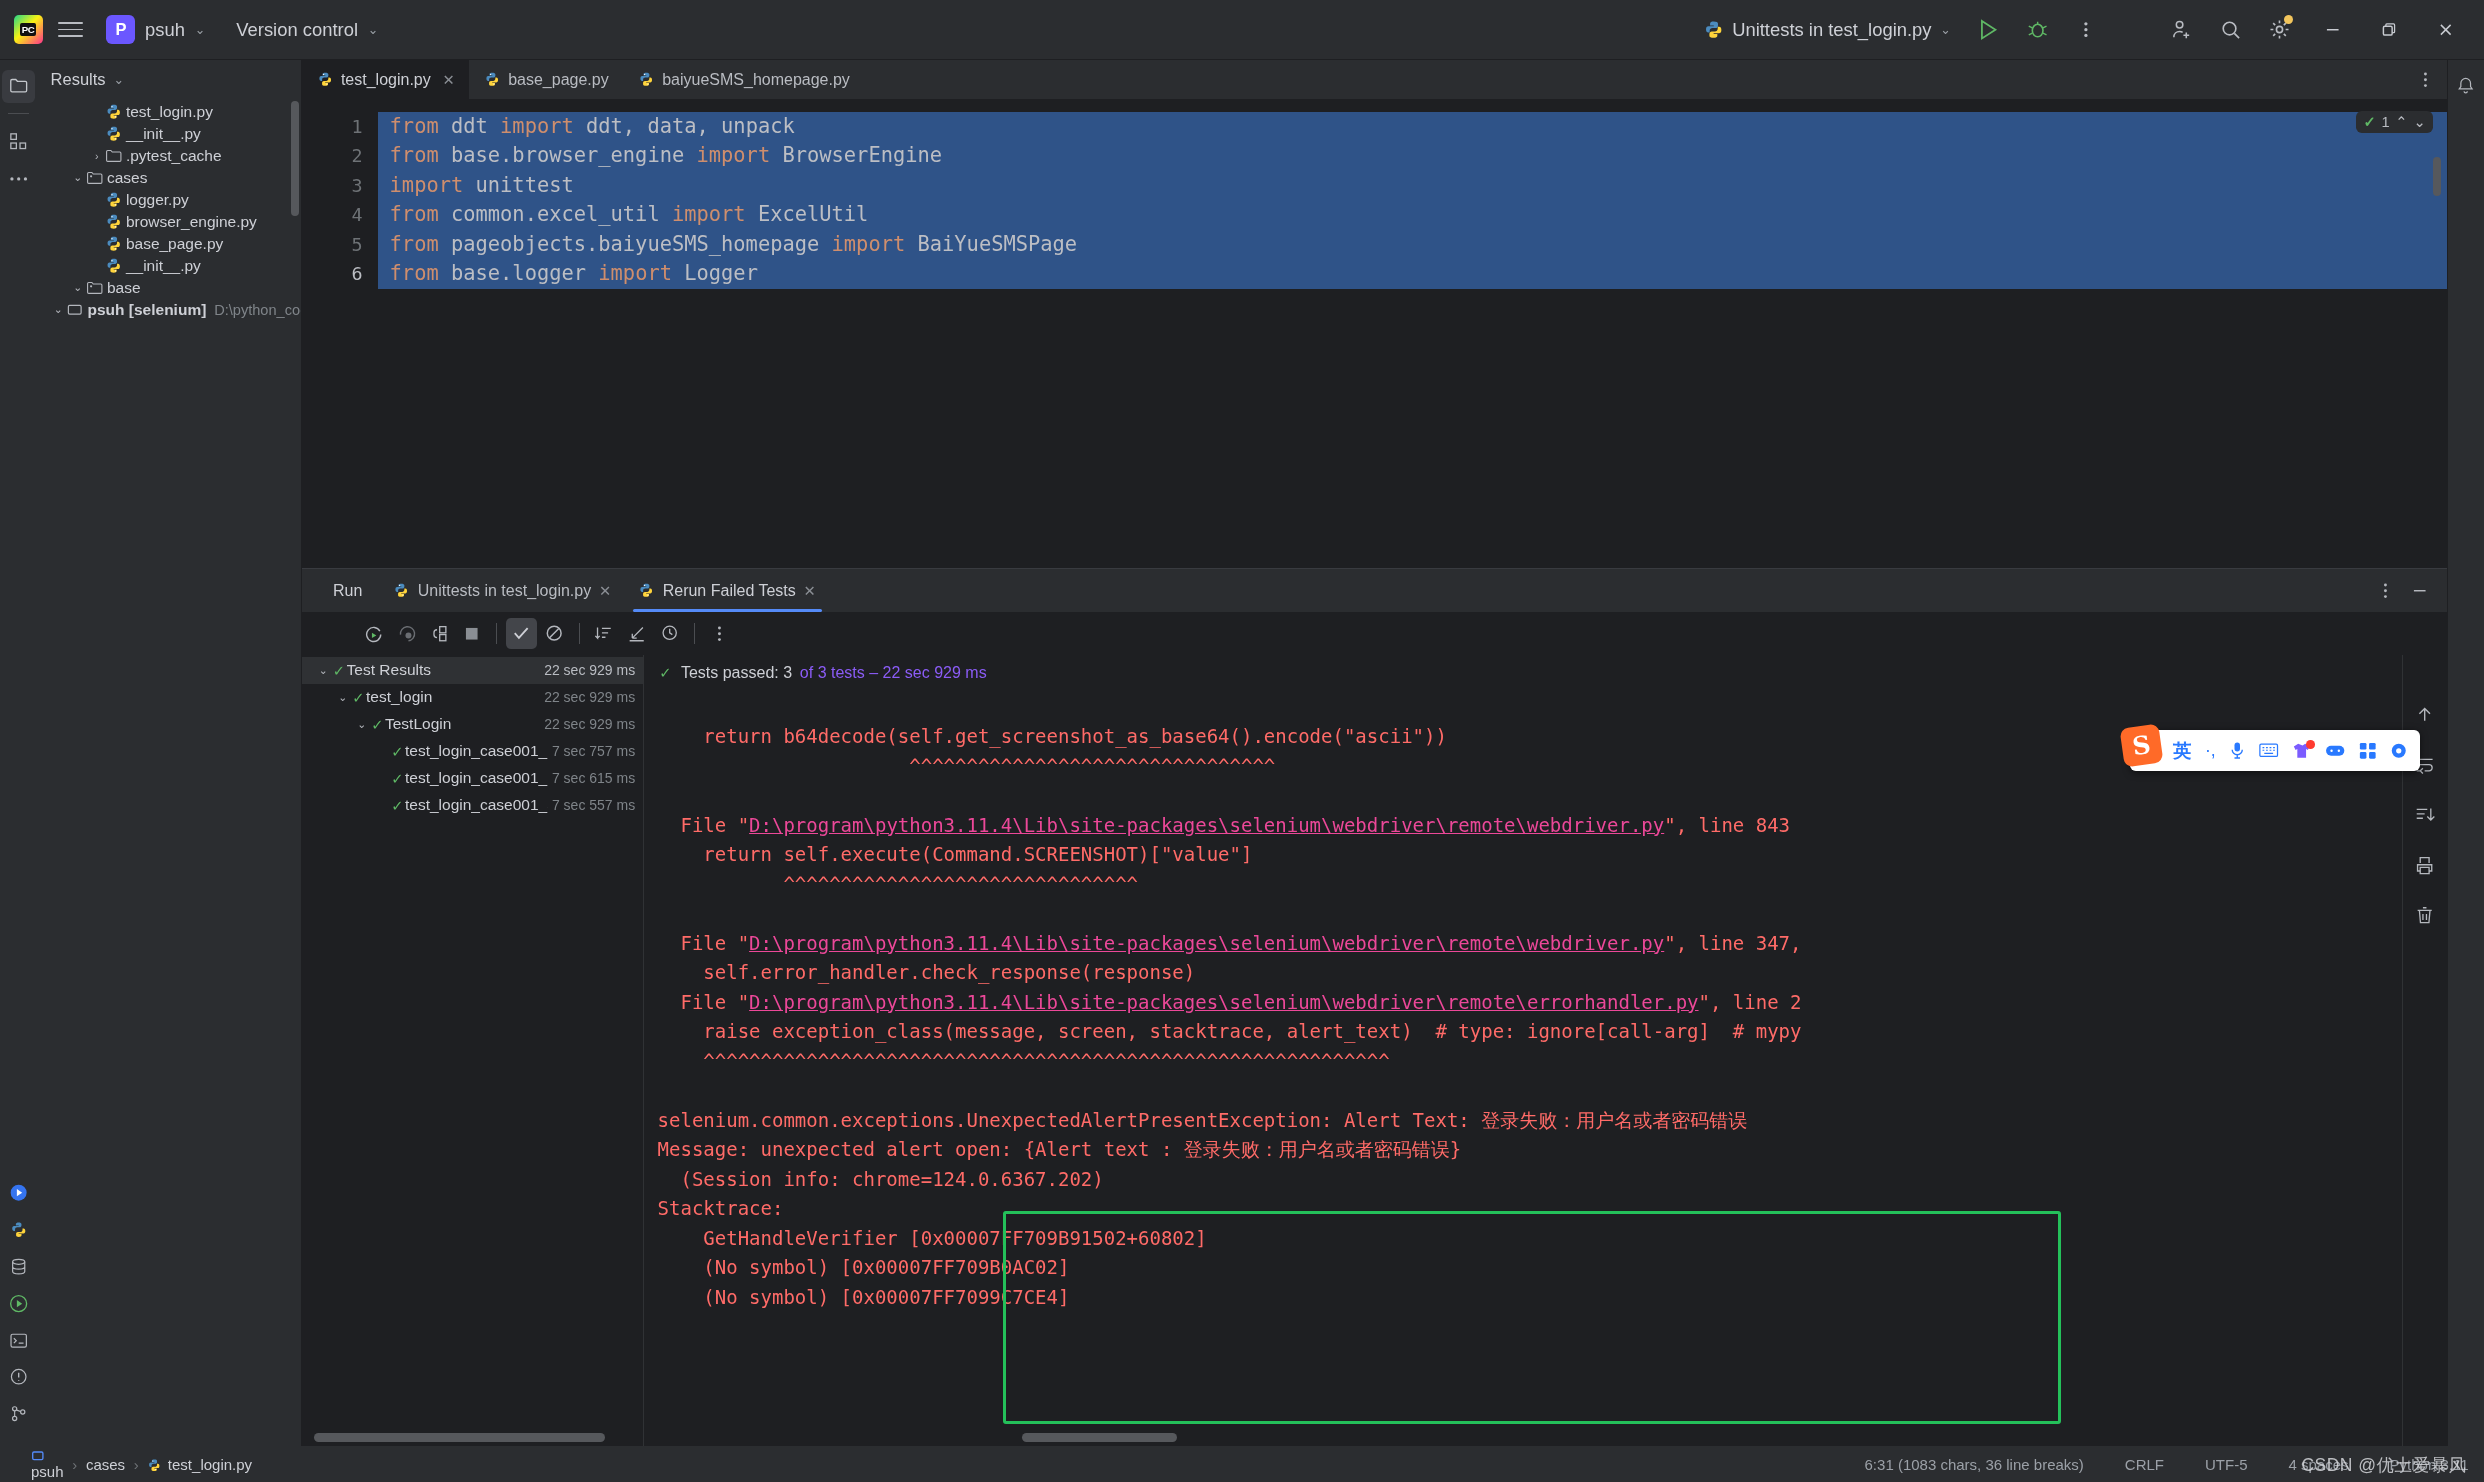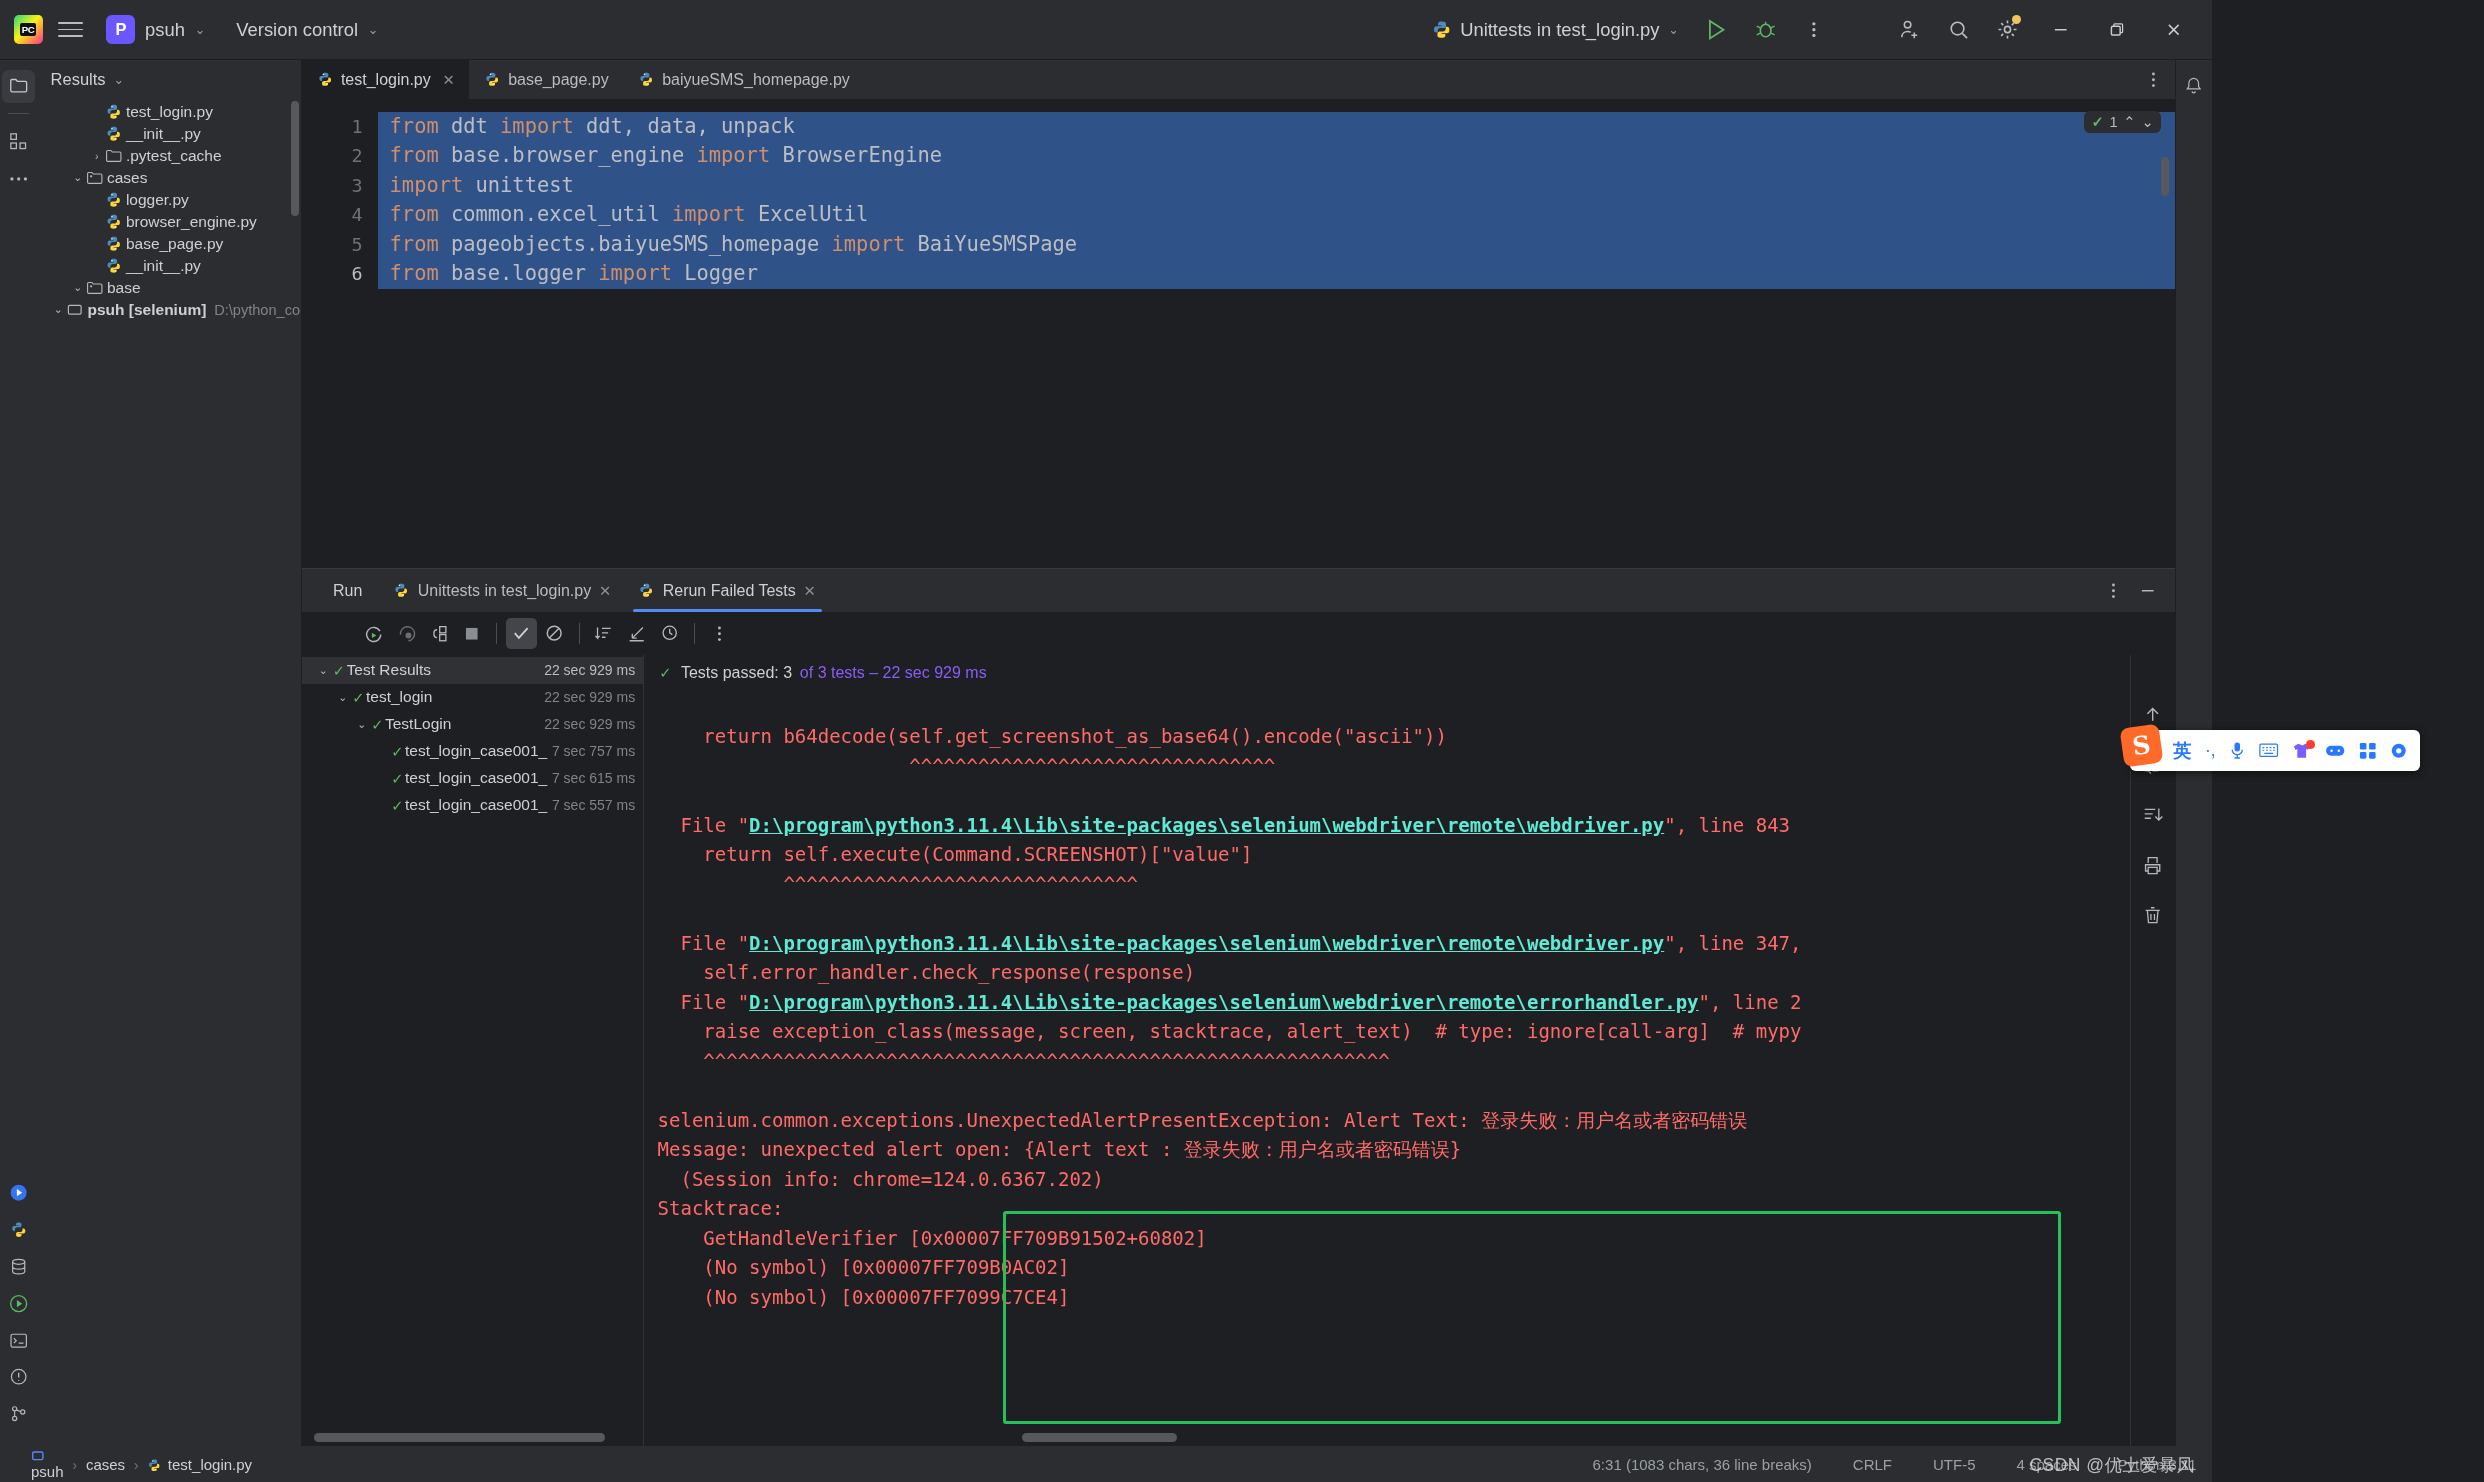--- a/index.html
+++ b/index.html
@@ -3,21 +3,21 @@
 <meta charset="utf-8">
 <style>
   * { box-sizing: border-box; margin: 0; padding: 0; }
   html, body {
     width: 2484px; height: 1483px;
     background: #1e1f22;
     font-family: "Liberation Sans", sans-serif;
     color: #ced0d6;
     overflow: hidden;
   }
-  .app { position: relative; width: 2212px; height: 1483px; display: flex; flex-direction: column; }
+  .app { position: relative; width: 2484px; height: 1483px; display: flex; flex-direction: column; }
 
   
   .titlebar {
     height: 60px; background: #2b2d30; display: flex; align-items: center;
     padding: 0 13.6px; flex: none; border-bottom: 1px solid #1e1f22;
   }
   .tb-left { display: flex; align-items: center; gap: 15.5px; }
   .pc-logo {
     width: 29px; height: 29px; border-radius: 4.9px;
     background: linear-gradient(135deg,#21d789 0%,#f9f113 45%,#ff318c 100%);
@@ -128,21 +128,21 @@
   .trow.sel .ttime { color: #b9bcc2; }
 
   .console { flex: 1; display: flex; flex-direction: column; min-width: 0; background: #1e1f22; position: relative; overflow: hidden;}
   .cons-head { height: 35px; display:flex; align-items:center; gap:7.8px; padding-left: 13.6px; font-size: 16px;}
   .cons-head .p1 { color: #ced0d6; }
   .cons-head .p2 { color: #8b5cf6; }
   .cons-out {
     flex: 1; font-family: "DejaVu Sans Mono", monospace; font-size: 19px; line-height: 29.5px;
     color: #ff6b68; white-space: pre; padding-left: 13.6px; position: relative; overflow: hidden; margin-top: 32px;
   }
-  .cons-out .lnk { color: #5eead4; text-decoration: underline; font-weight: bold; }
+  .cons-out .lnk { color: #ec4899; text-decoration: underline; }
   .greenbox {
     position: absolute; left: 359px; top: 556px; width: 1058px; height: 213px;
     border: 3.9px solid #24c05a; border-radius: 2.9px; pointer-events: none; z-index: 5;
   }
   .cons-right {
     width: 45px; flex: none; background: #1e1f22; display:flex; flex-direction:column;
     align-items:center; padding-top: 45px; gap: 21.3px; border-left: 1px solid #303235;
   }
   .cri { width: 29px; height: 29px; display:flex; align-items:center; justify-content:center; color:#b4b7bd; cursor:pointer;}
   .hscroll { position:absolute; left: 378px; bottom: 3.9px; width: 155px; height: 8.7px; background:#56585c; border-radius:4.9px; }

